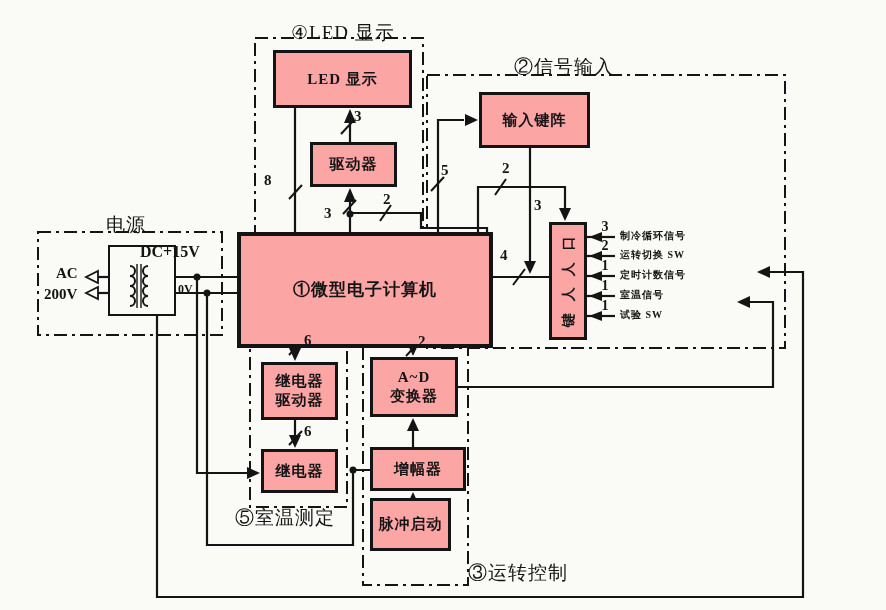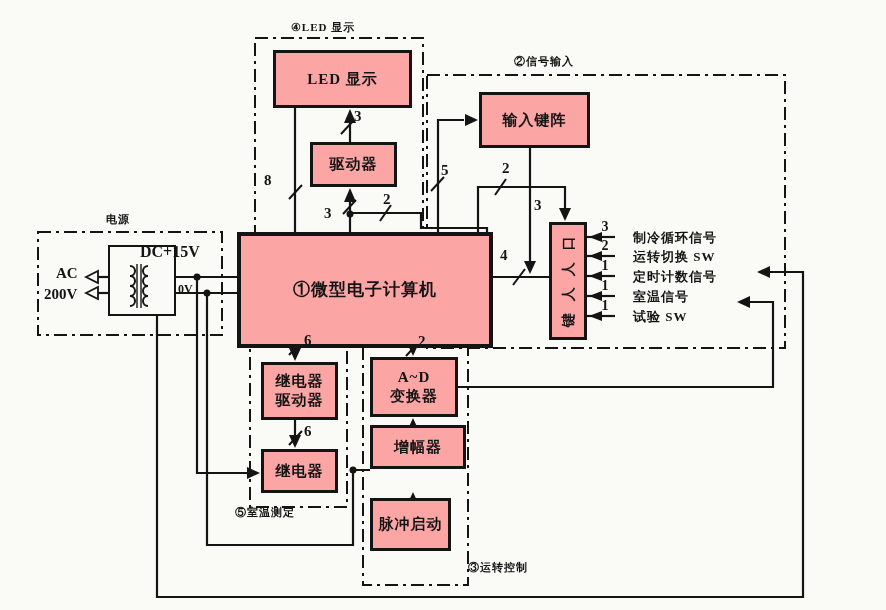--- a/index.html
+++ b/index.html
@@ -8,23 +8,23 @@
     font-family:"Liberation Serif","DejaVu Serif",serif;
     color:#141414;overflow:hidden;
   }
   .stage svg{position:absolute;left:0;top:0;}
   .box{
     position:absolute;border:3px solid #141414;background:#fca5a5;
     display:flex;flex-direction:column;align-items:center;justify-content:center;
     font-size:15px;font-weight:700;letter-spacing:1px;line-height:1.25;
     box-sizing:border-box;text-align:center;z-index:3;
   }
-  .lbl{position:absolute;font-size:11px;font-weight:700;letter-spacing:1px;white-space:nowrap;z-index:4;background:transparent;}
+  .lbl{position:absolute;font-size:19px;font-weight:400;letter-spacing:1px;white-space:nowrap;z-index:4;background:transparent;}
   .wnum{position:absolute;font-size:15px;font-weight:700;z-index:4;}
-  .signal-label{position:absolute;font-size:13px;font-weight:700;letter-spacing:1px;white-space:nowrap;z-index:4;margin-left:13px;}
+  .signal-label{position:absolute;font-size:10px;font-weight:700;letter-spacing:1px;white-space:nowrap;z-index:4;}
   .signal-count{position:absolute;font-size:14px;font-weight:700;width:16px;text-align:center;z-index:4;}
   .power-text{position:absolute;font-weight:700;z-index:4;}
   .port-box span{display:block;transform:rotate(-90deg);font-size:14px;font-weight:700;margin:4px 0;}
   .mcu{font-size:17px;}
 </style>
 </head>
 <body>
 
 <div class="stage">
 
@@ -155,21 +155,21 @@
 
   <div class="box" style="left:261px;top:449px;width:77px;height:44px">
     <span>继电器</span>
   </div>
 
   <div class="box" style="left:370px;top:357px;width:88px;height:60px">
     <span>A~D</span>
     <span>变换器</span>
   </div>
 
-  <div class="box" style="left:370px;top:425px;width:96px;height:44px">
+  <div class="box" style="left:370px;top:447px;width:96px;height:44px">
     <span>增幅器</span>
   </div>
 
   <div class="box" style="left:370px;top:498px;width:81px;height:53px">
     <span>脉冲启动</span>
   </div>
 
   <div class="box" style="left:108px;top:245px;width:68px;height:71px;border-width:2.5px;background:transparent"></div>
 
   <div class="lbl" style="left:291px;top:20px">④LED 显示</div>

